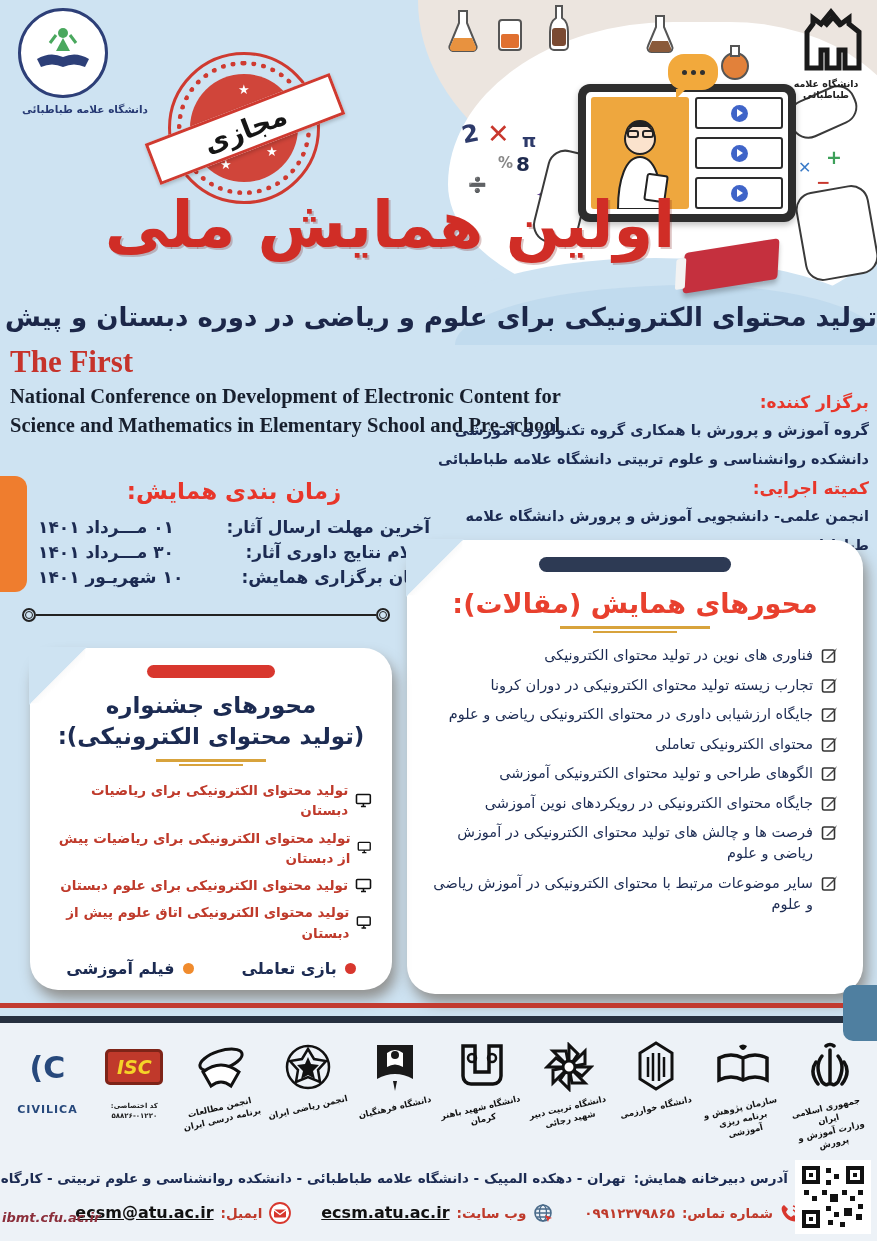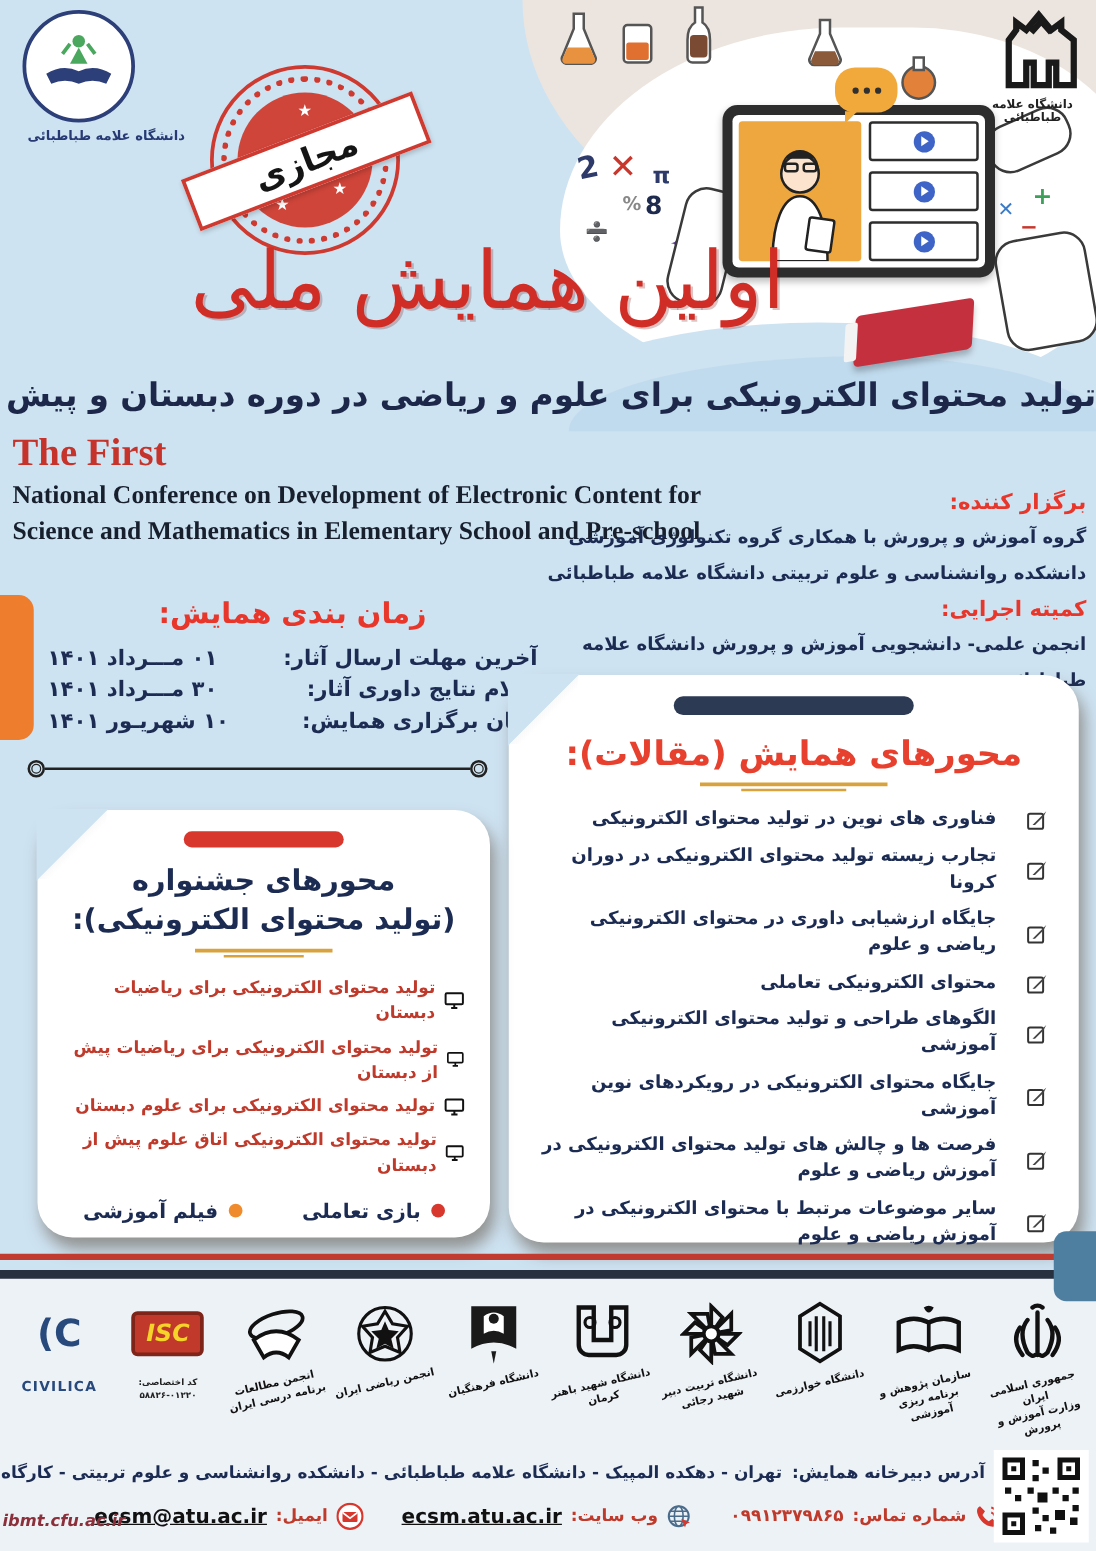--- a/index.html
+++ b/index.html
@@ -64,21 +64,21 @@
   .stamp .ring-stars { position:absolute; inset:9px; border:5px dotted #cf3a30; border-radius:50%; }
   .stamp .core { position:absolute; inset:22px; background:#d0453a; border-radius:50%; }
   .stamp .wstar { position:absolute; color:#fff; font-size:13px; }
   .stamp .band { position:absolute; top:55px; left:-22px; width:198px; height:44px; background:#fff;
                  border:3px solid #cf3a30; transform:rotate(-21deg); display:flex; align-items:center;
                  justify-content:center; color:#151515; font-size:27px; font-weight:bold;
                  letter-spacing:6px; box-shadow:0 2px 4px rgba(0,0,0,.2); }
 
   
   .title-fa { position:absolute; top:188px; left:40px; width:700px; text-align:center;
-              color:#d02d26; font-size:64px; font-weight:normal;
+              color:#d02d26; font-size:64px; font-weight:bold;
               text-shadow:2px 2px 0 rgba(120,20,15,.25); }
   .subtitle-fa { position:absolute; top:302px; left:0; width:877px; text-align:center;
                  color:#1c2749; font-size:26px; font-weight:bold; white-space:nowrap; direction:rtl; }
   .en-first { position:absolute; top:344px; left:10px; color:#c6332b;
               font-family:"Liberation Serif", serif; font-size:31px; font-weight:bold; }
   .en-lines { position:absolute; top:382px; left:10px; color:#171f2d;
               font-family:"Liberation Serif", serif; font-size:20.5px; font-weight:bold; line-height:1.4; }
 
   
   .org { position:absolute; top:388px; left:437px; width:432px; direction:rtl; text-align:right; }
@@ -109,22 +109,22 @@
                 background:linear-gradient(315deg,#ffffff 42%,#d7d7d7 96%); border-radius:0 0 0 6px; }
   .pill { position:absolute; top:17px; left:50%; transform:translateX(-50%); border-radius:8px; }
   .pill-navy { width:192px; height:15px; background:#2d3a54; }
   .pill-red { width:128px; height:13px; background:#d8372e; }
   .p-title { text-align:center; font-weight:bold; direction:rtl; }
   .paper-right .p-title { margin-top:48px; color:#e8402e; font-size:27px; }
   .paper-left .p-title { margin-top:42px; color:#1c2b52; font-size:23px; line-height:1.35; }
   .gold-ul { width:150px; height:2.5px; background:#d8a33c; margin:7px auto 2px; }
   .gold-ul2 { width:84px; height:2.5px; background:#d8a33c; margin:0 auto; }
   .t-list { direction:rtl; padding:12px 24px 0 18px; list-style:none; }
-  .t-item { display:flex; align-items:center; gap:24px; color:#1c2b52; font-size:14.5px;
-            font-weight:bold; line-height:1.45; margin-bottom:8.5px; }
+  .t-item { display:flex; align-items:flex-start; gap:8px; color:#1c2b52; font-size:14.5px;
+            font-weight:normal; line-height:1.45; margin-bottom:8.5px; }
   .t-item svg { flex:none; margin-top:1px; }
   .f-list { direction:rtl; padding:14px 20px 0 12px; list-style:none; }
   .f-item { display:flex; align-items:flex-start; gap:7px; color:#bf3a2b; font-size:13.5px;
             font-weight:bold; line-height:1.5; margin-bottom:7px; }
   .tags { display:flex; direction:rtl; justify-content:center; gap:48px; margin-top:16px; }
   .tag { display:flex; align-items:center; gap:8px; color:#1c2b52; font-size:16px; font-weight:bold; }
   .dot { width:11px; height:11px; border-radius:50%; flex:none; }
 
   
   .bottom-bg { position:absolute; top:1020px; left:0; width:877px; height:221px; background:#edf2f7; }

